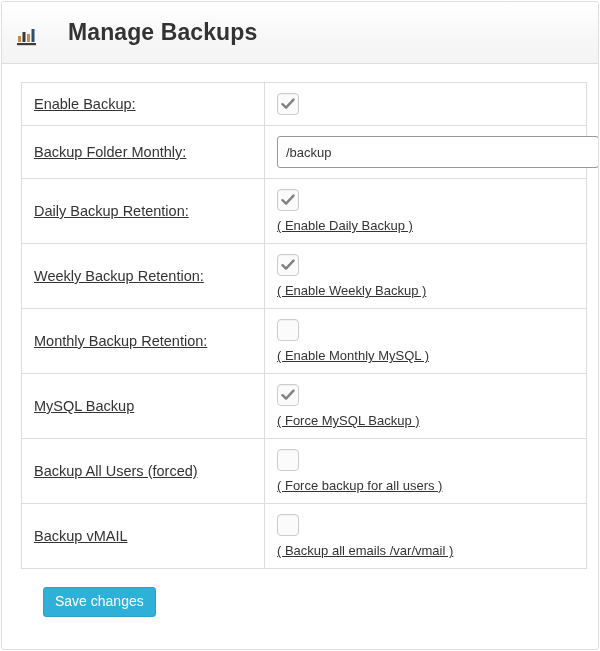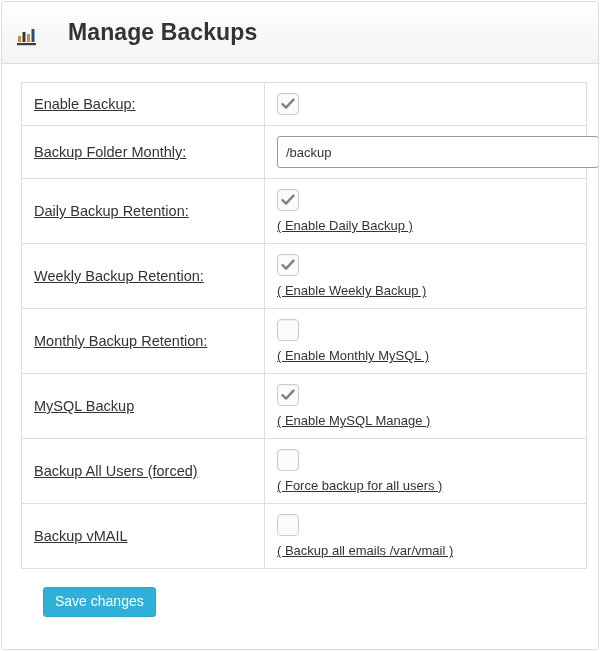--- a/index.html
+++ b/index.html
@@ -221,21 +221,21 @@
         </tr>
 
         <tr>
           <td class="label-cell">MySQL Backup</td>
           <td class="field-cell">
             <span class="cb">
               <svg width="14" height="12" viewBox="0 0 14 12" xmlns="http://www.w3.org/2000/svg">
                 <path d="M1.5 6.2 L5 9.6 L12.5 1.6" stroke="#808080" stroke-width="2.4" fill="none" stroke-linecap="round" stroke-linejoin="round"></path>
               </svg>
             </span>
-            <div class="hint">( Enable MySQL Manage )</div>
+            <div class="hint">( Force MySQL Backup )</div>
           </td>
         </tr>
 
         <tr>
           <td class="label-cell">Backup All Users (forced)</td>
           <td class="field-cell">
             <span class="cb unchecked">
               <svg width="14" height="12" viewBox="0 0 14 12" xmlns="http://www.w3.org/2000/svg">
                 <path d="M1.5 6.2 L5 9.6 L12.5 1.6" stroke="#808080" stroke-width="2.4" fill="none" stroke-linecap="round" stroke-linejoin="round"></path>
               </svg>

